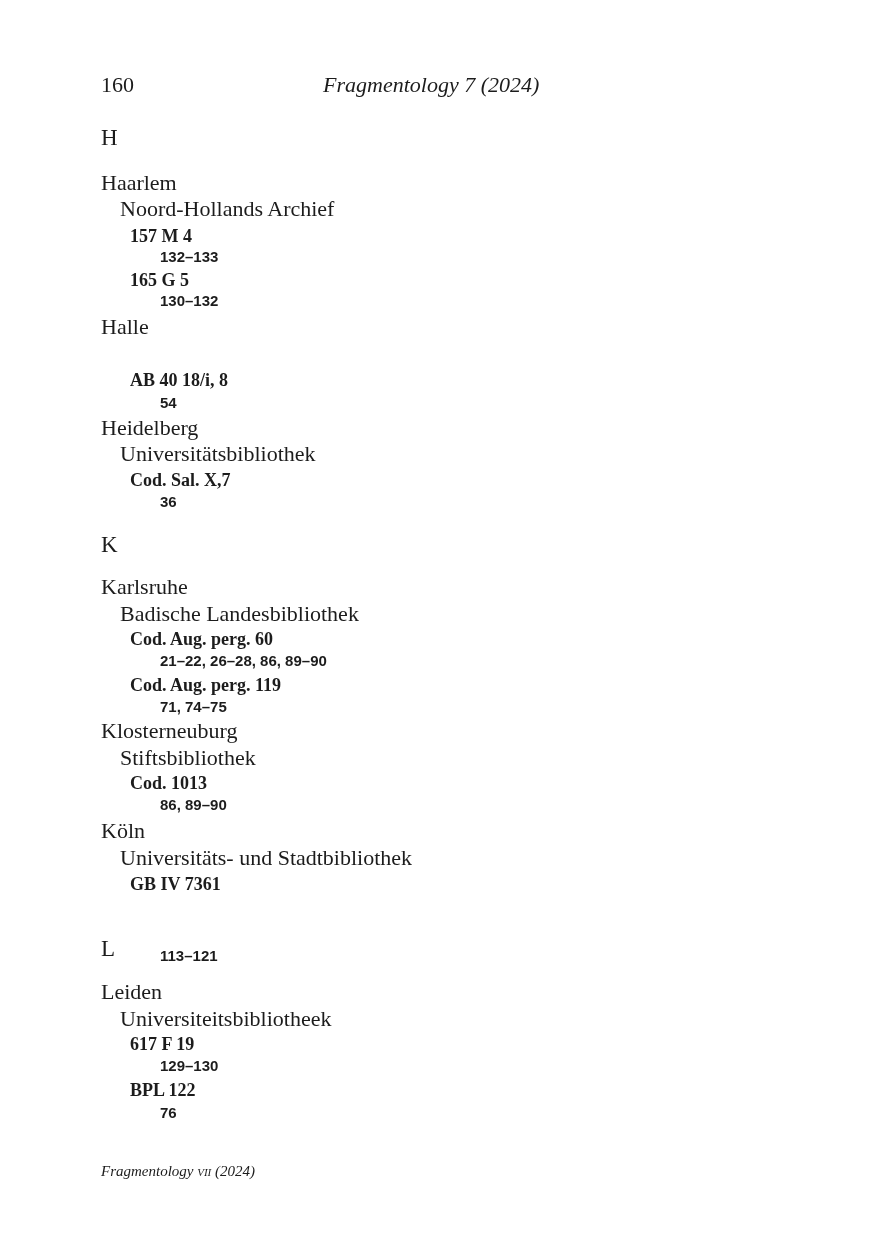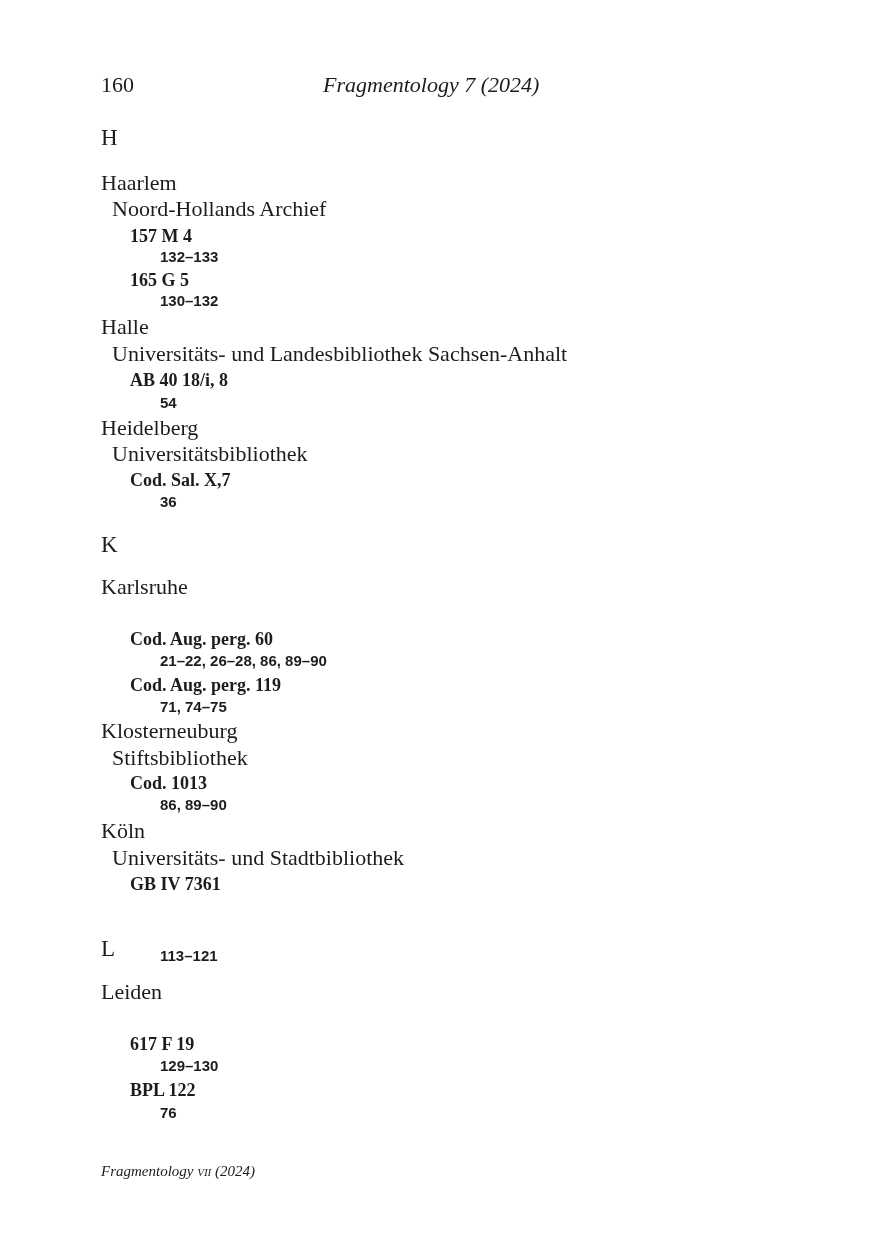--- a/index.html
+++ b/index.html
@@ -4,21 +4,21 @@
   <style>
     html, body { margin: 0; padding: 0; background: #ffffff; }
     body { width: 874px; height: 1240px; position: relative; overflow: hidden;
       font-family: "DejaVu Serif", "Liberation Serif", serif; color: #1c1c1c; }
     .page { position: absolute; left: 0; top: 0; width: 749px; height: 1240px; }
     .running-head { position: absolute; top: 72px; left: 101px; width: 460px; height: 30px; }
     .page-number { position: absolute; left: 0; top: 0; font-family: "Liberation Serif", serif; font-size: 22px; }
     .journal-title { position: absolute; left: 222px; top: 0; font-family: "Liberation Serif", serif; font-style: italic; font-size: 22px; }
     .letter { position: absolute; left: 101px; font-family: "Liberation Serif", serif; font-size: 23px; }
     .l1 { position: absolute; left: 101px; font-family: "Liberation Serif", serif; font-size: 22px; }
-    .l2 { position: absolute; left: 112px; font-family: "Liberation Serif", serif; font-size: 22px; text-align: right; }
+    .l2 { position: absolute; left: 120px; font-family: "Liberation Serif", serif; font-size: 22px; text-align: right; }
     .l3 { position: absolute; left: 130px; font-family: "Liberation Serif", serif; font-size: 18px; font-weight: bold; }
     .l4 { position: absolute; left: 160px; font-family: Liberation Sans, sans-serif; font-size: 15px; font-weight: bold; }
     .footer { position: absolute; left: 101px; top: 1163px; font-family: "Liberation Serif", serif; font-style: italic; font-size: 15px; }
     .sc { font-variant: small-caps; }
   </style>
 </head>
 <body>
 
 <div class="page">
 
@@ -30,50 +30,51 @@
   <div class="letter" style="top:125px">H</div>
 
   <div class="l1" style="top:170px">Haarlem</div>
   <div class="l2" style="top:196px">Noord-Hollands Archief</div>
   <div class="l3" style="top:226px">157 M 4</div>
   <div class="l4" style="top:248px">132–133</div>
   <div class="l3" style="top:270px">165 G 5</div>
   <div class="l4" style="top:292px">130–132</div>
 
   <div class="l1" style="top:314px">Halle</div>
-  <div class="l2" style="top:341px">Universitäts- und Landesbibliothek Sachsen-Anhalt</div>
   <div class="l3" style="top:370px">AB 40 18/i, 8</div>
   <div class="l4" style="top:394px">54</div>
 
   <div class="l1" style="top:415px">Heidelberg</div>
   <div class="l2" style="top:441px">Universitätsbibliothek</div>
   <div class="l3" style="top:470px">Cod. Sal. X,7</div>
   <div class="l4" style="top:493px">36</div>
 
   <div class="letter" style="top:532px">K</div>
 
   <div class="l1" style="top:574px">Karlsruhe</div>
+  <div class="l2" style="top:601px">Badische Landesbibliothek</div>
   <div class="l3" style="top:629px">Cod. Aug. perg. 60</div>
   <div class="l4" style="top:652px">21–22, 26–28, 86, 89–90</div>
   <div class="l3" style="top:675px">Cod. Aug. perg. 119</div>
   <div class="l4" style="top:698px">71, 74–75</div>
 
   <div class="l1" style="top:718px">Klosterneuburg</div>
   <div class="l2" style="top:745px">Stiftsbibliothek</div>
   <div class="l3" style="top:773px">Cod. 1013</div>
   <div class="l4" style="top:796px">86, 89–90</div>
 
   <div class="l1" style="top:818px">Köln</div>
   <div class="l2" style="top:845px">Universitäts- und Stadtbibliothek</div>
   <div class="l3" style="top:874px">GB IV 7361</div>
   <div class="l4" style="top:947px">113–121</div>
 
   <div class="letter" style="top:936px">L</div>
 
   <div class="l1" style="top:979px">Leiden</div>
+  <div class="l2" style="top:1006px">Universiteitsbibliotheek</div>
   <div class="l3" style="top:1034px">617 F 19</div>
   <div class="l4" style="top:1057px">129–130</div>
   <div class="l3" style="top:1080px">BPL 122</div>
   <div class="l4" style="top:1104px">76</div>
 
   <div class="footer">
     <span>Fragmentology</span>
     <span class="sc">vii</span>
     <span>(2024)</span>
   </div>

